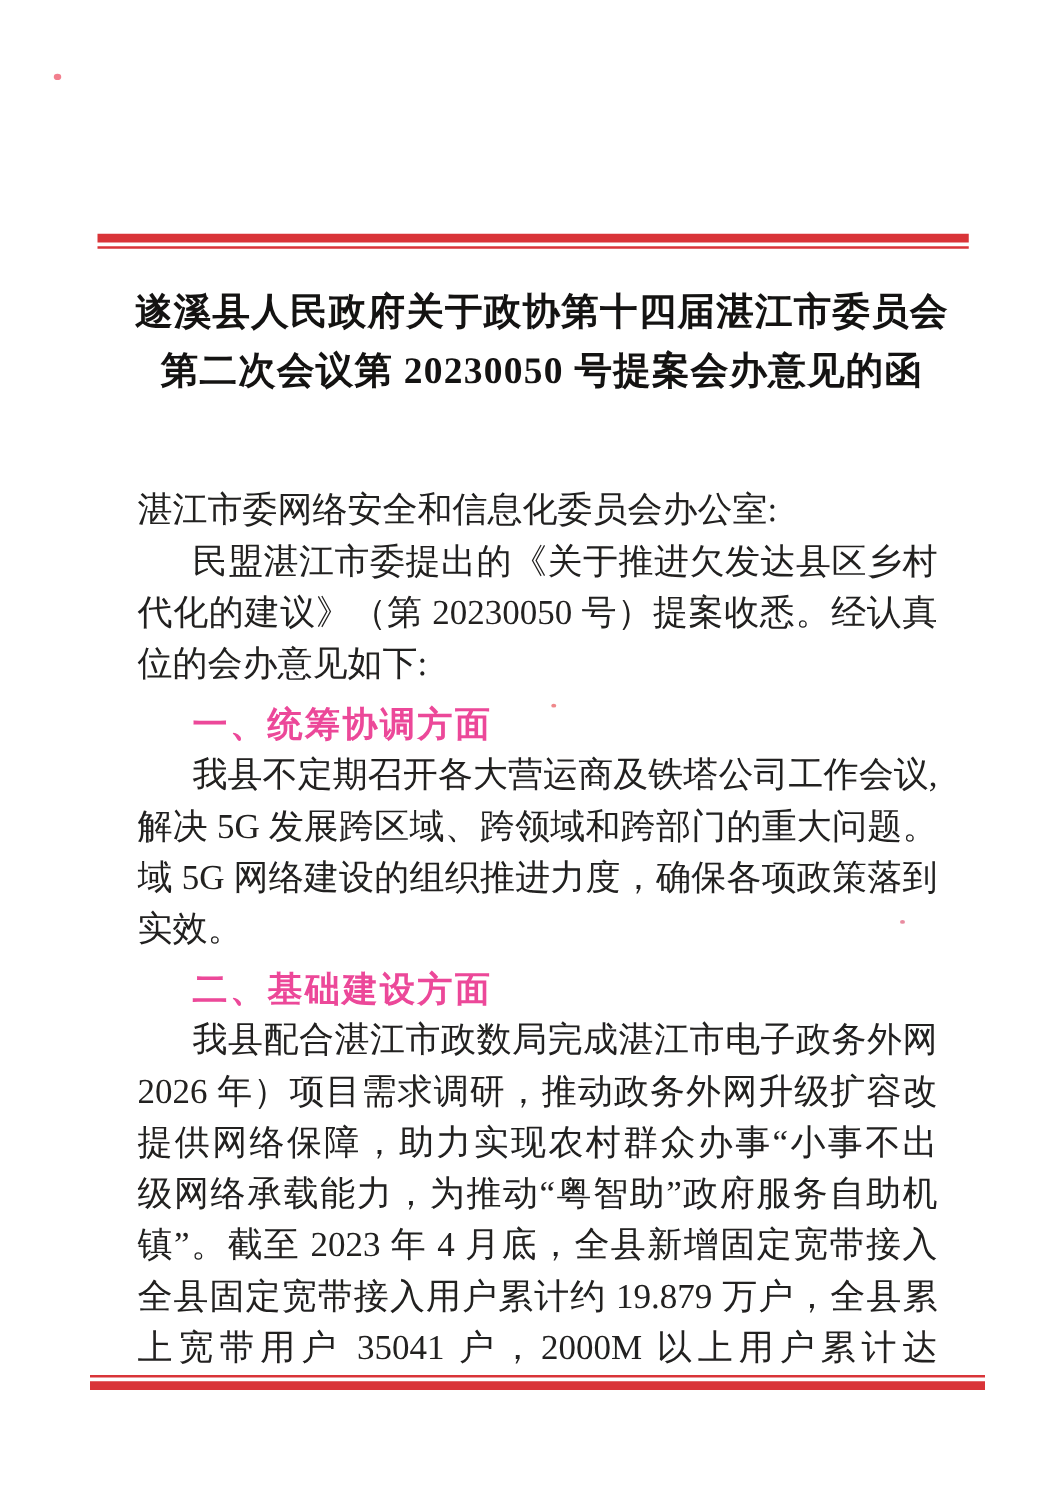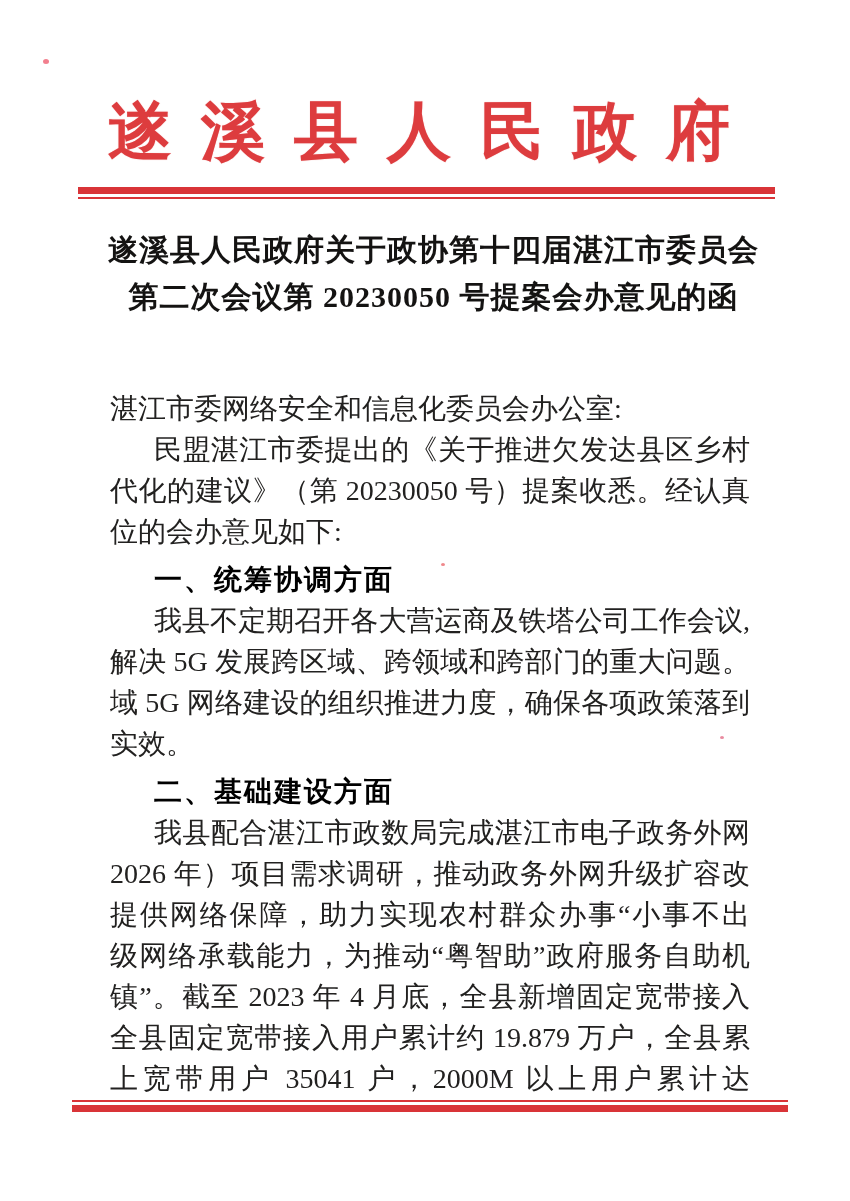--- a/index.html
+++ b/index.html
@@ -67,36 +67,35 @@
     overflow:hidden;
     text-align:justify;
     text-align-last:justify;
     text-justify:inter-character;
   }
   .bl.left{text-align:left;text-align-last:left;}
   .bl.indent{text-indent:44px;}
   .bl.heading{
     font-family:"Liberation Sans","DejaVu Sans",sans-serif;
     font-weight:700;
-    color:#000000;
+    color:#ec4899;
     text-align:left;text-align-last:left;
     margin-top:7px;
     letter-spacing:2px;
   }
 </style>
 </head>
 <body>
 
 <div class="page">
 
   <div class="speck s1"></div>
   <div class="speck s2"></div>
   <div class="speck s3"></div>
 
-  <div class="letterhead">遂溪县人民政府</div>
 
   <div class="rule rule-top">
     <div class="bar-thick"></div>
     <div class="bar-thin"></div>
   </div>
 
   <h1 class="doc-title">
     <span class="t-line">遂溪县人民政府关于政协第十四届湛江市委员会</span>
     <span class="t-line">第二次会议第 20230050 号提案会办意见的函</span>
   </h1>

